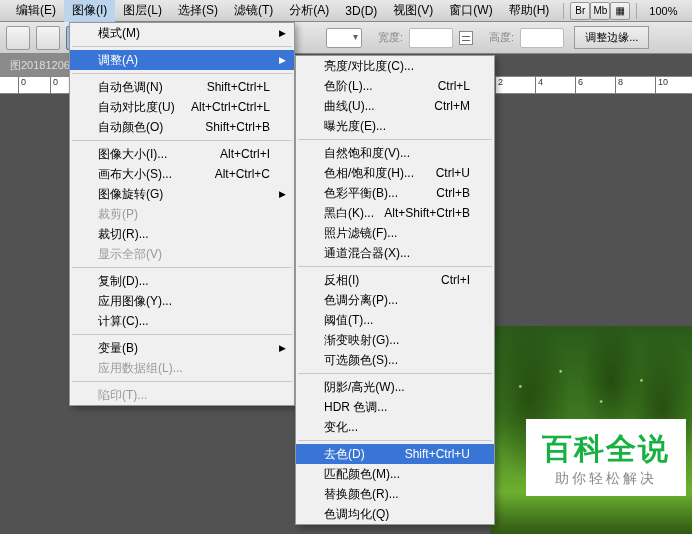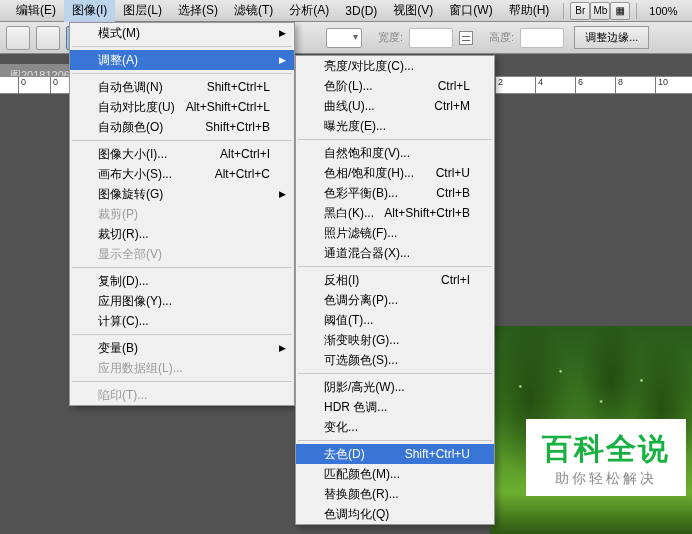--- a/index.html
+++ b/index.html
@@ -15,21 +15,21 @@
 .optbar .btn { width:24px; height:24px; background:linear-gradient(#f5f5f5,#ddd); border:1px solid #999; border-radius:2px; }
 .optbar .btn.sel { background:#a8c3e0; border-color:#5a7ca0; }
 .optbar .dd { width:36px; height:20px; background:#fff; border:1px solid #999; border-radius:2px; margin-left:200px; position:relative; }
 .optbar .dd::after{content:"▾";position:absolute;right:3px;top:2px;color:#666;font-size:10px;}
 .optbar .lbl { color:#888; font-size:11px;margin-left:10px; }
 .optbar .fld { width:44px; height:20px; background:#fff; border:1px solid #bbb; border-radius:2px; }
 .optbar .ficon { width:14px; height:14px; border:1px solid #888; background:#fff; position:relative; }
 .optbar .ficon::before,.optbar .ficon::after{content:"";position:absolute;background:#666;width:8px;height:1px;left:2px;}
 .optbar .ficon::before{top:4px;} .optbar .ficon::after{top:8px;}
 .optbar .adjbtn { padding:3px 10px; background:linear-gradient(#f0f0f0,#d8d8d8); border:1px solid #999; border-radius:0; margin-left:4px; font-size:11px; }
-.tabbar { position:absolute; top:64px; left:0; height:22px; display:flex; align-items:center;justify-content:center; }
+.tabbar { position:absolute; top:54px; left:0; height:22px; display:flex; align-items:center;justify-content:center; }
 .tab { background:#8a8a8a; color:#ddd; padding:4px 10px; font-size:11px; border-right:1px solid #666; }
 .ruler-h { position:absolute; top:76px; left:0; right:0; height:18px; background:#fff; border-top:1px solid #888; border-bottom:1px solid #888; }
 .ruler-h .tick { position:absolute; top:0; font-size:9px; color:#333; border-left:1px solid #777; height:18px; padding-left:2px; }
 .canvas-bg { position:absolute; top:94px; left:0; right:0; bottom:0; background:#525252; }
 .photo { position:absolute; top:232px; left:490px; width:202px; height:302px; background:linear-gradient(to bottom,#2a5a1a 0%,#3d7820 30%,#6db030 55%,#2a5010 70%,#4a8525 100%); overflow:hidden; }
 .photo::before { content:""; position:absolute; top:0; left:0; right:0; height:60%; background:
   radial-gradient(ellipse 40px 80px at 20% 40%,#1a3808,transparent),
   radial-gradient(ellipse 30px 60px at 60% 30%,#1a3808,transparent),
   radial-gradient(ellipse 35px 70px at 85% 45%,#1a3808,transparent); opacity:.6; }
 .photo::after { content:""; position:absolute; inset:0; background:
@@ -118,21 +118,21 @@
       <span>调整(A)</span>
       <span class="arr">▶</span>
     </div>
     <div class="divider"></div>
     <div class="row">
       <span>自动色调(N)</span>
       <span class="sc">Shift+Ctrl+L</span>
     </div>
     <div class="row">
       <span>自动对比度(U)</span>
-      <span class="sc">Alt+Shift+Ctrl+L</span>
+      <span class="sc">Alt+Ctrl+Ctrl+L</span>
     </div>
     <div class="row">
       <span>自动颜色(O)</span>
       <span class="sc">Shift+Ctrl+B</span>
     </div>
     <div class="divider"></div>
     <div class="row">
       <span>图像大小(I)...</span>
       <span class="sc">Alt+Ctrl+I</span>
     </div>

